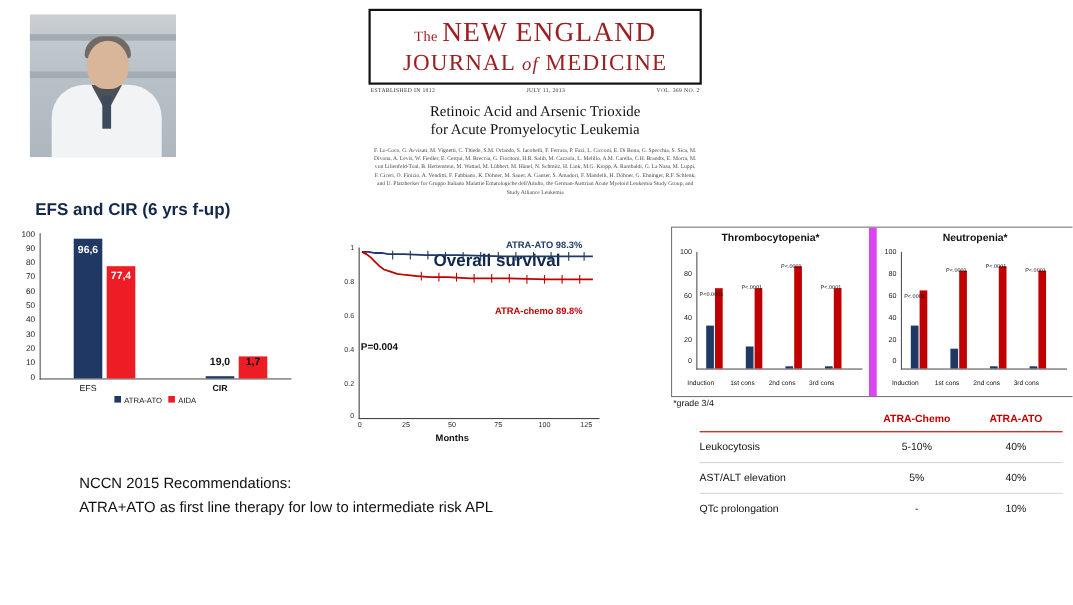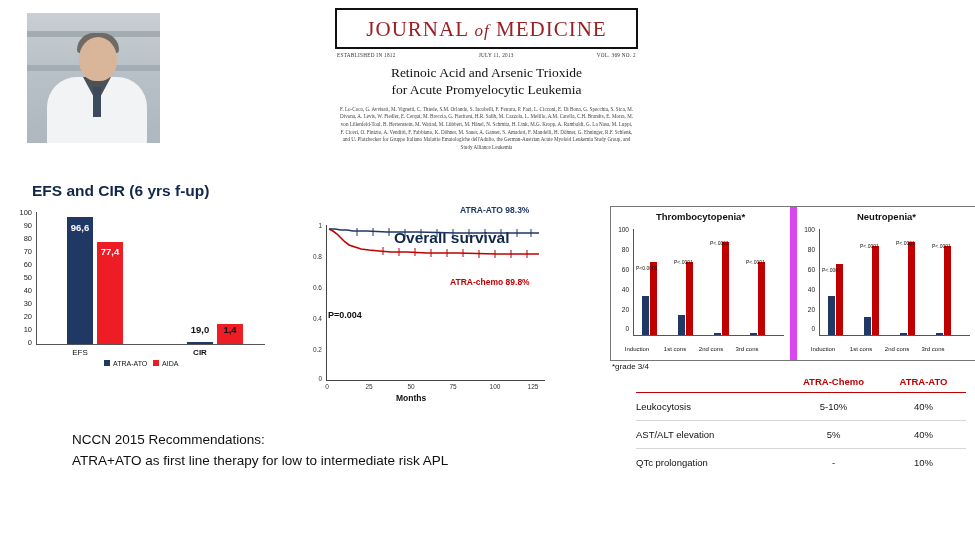--- a/index.html
+++ b/index.html
@@ -59,21 +59,21 @@
   #efs .xlab{position:absolute;font-size:8px;color:#111;text-align:center;width:60px;}
   #efs .legend{position:absolute;left:96px;top:152px;font-size:7px;color:#111;}
   #efs .legend .sw{display:inline-block;width:6px;height:6px;margin-right:3px;}
 
   
   #os{left:300px;top:205px;width:275px;height:200px;}
   #os .frame{position:absolute;left:26px;top:20px;width:218px;height:155px;border-left:1px solid #444;border-bottom:1px solid #444;}
   #os .yt{position:absolute;left:0;width:22px;text-align:right;font-size:6.5px;color:#333;}
   #os .xt{position:absolute;top:178px;font-size:6.5px;color:#333;width:30px;text-align:center;}
   #os .xaxis-label{position:absolute;top:188px;left:96px;font-size:8.5px;font-weight:bold;color:#111;}
-  #os .lbl-ato{position:absolute;left:160px;top:0px;font-size:8.5px;font-weight:bold;color:#1f3864;}
+  #os .lbl-ato{position:absolute;left:160px;top:12px;font-size:8.5px;font-weight:bold;color:#1f3864;}
   #os .lbl-chemo{position:absolute;left:150px;top:72px;font-size:8.5px;font-weight:bold;color:#c00000;}
   #os .pval{position:absolute;left:28px;top:105px;font-size:9px;font-weight:bold;color:#111;}
 
   
   #tox{left:610px;top:206px;width:365px;height:153px;border:1px solid #777;background:#fff;display:flex;}
   #tox .panel{flex:1;position:relative;}
   #tox .panel + .panel{border-left:7px solid #d946ef;}
   #tox .ptitle{position:absolute;top:4px;width:100%;text-align:center;font-size:9.5px;font-weight:bold;color:#111;}
   #tox .plot{position:absolute;left:22px;top:22px;right:6px;bottom:24px;border-left:1px solid #555;border-bottom:1px solid #555;}
   #tox .yt{position:absolute;left:0;width:18px;text-align:right;font-size:6.5px;color:#222;}
@@ -106,20 +106,24 @@
     <div class="shelfB"></div>
   <div class="body"></div>
     <div class="vneck"></div>
     <div class="tie"></div>
   <div class="hair"></div>
     <div class="head"></div>
 </div>
 
 <div class="abs" id="nejm">
   <div class="box">
+    <div class="l1">
+      <span>The</span>
+      <span class="big">NEW ENGLAND</span>
+    </div>
     <div class="l2">
       <span>JOURNAL</span>
       <span class="it">of</span>
       <span>MEDICINE</span>
     </div>
   </div>
   <div class="meta">
     <span>ESTABLISHED IN 1812</span>
     <span>JULY 11, 2013</span>
     <span>VOL. 369   NO. 2</span>
@@ -148,21 +152,21 @@
 
   <div class="plot">
     <div class="bar navy" style="left:30px;height:127px;"></div>
     <div class="bar red" style="left:60px;height:102px;"></div>
     <div class="bar navy" style="left:150px;height:2px;"></div>
     <div class="bar red" style="left:180px;height:20px;"></div>
 
     <div class="bv" style="left:26px;top:10px;">96,6</div>
     <div class="bv" style="left:56px;top:34px;">77,4</div>
     <div class="bvo" style="left:146px;top:112px;">19,0</div>
-    <div class="bvo" style="left:176px;top:112px;">1,4</div>
+    <div class="bvo" style="left:176px;top:112px;">1,7</div>
   </div>
 
   <div class="xlab" style="left:42px;top:140px;">EFS</div>
   <div class="xlab" style="left:162px;top:140px;font-weight:bold;">CIR</div>
 
   <div class="legend">
     <span class="sw" style="background:#1f3864"></span><span>ATRA-ATO</span>
     &nbsp;&nbsp;<span class="sw" style="background:#ee1c24"></span><span>AIDA</span>
   </div>
 </div>

